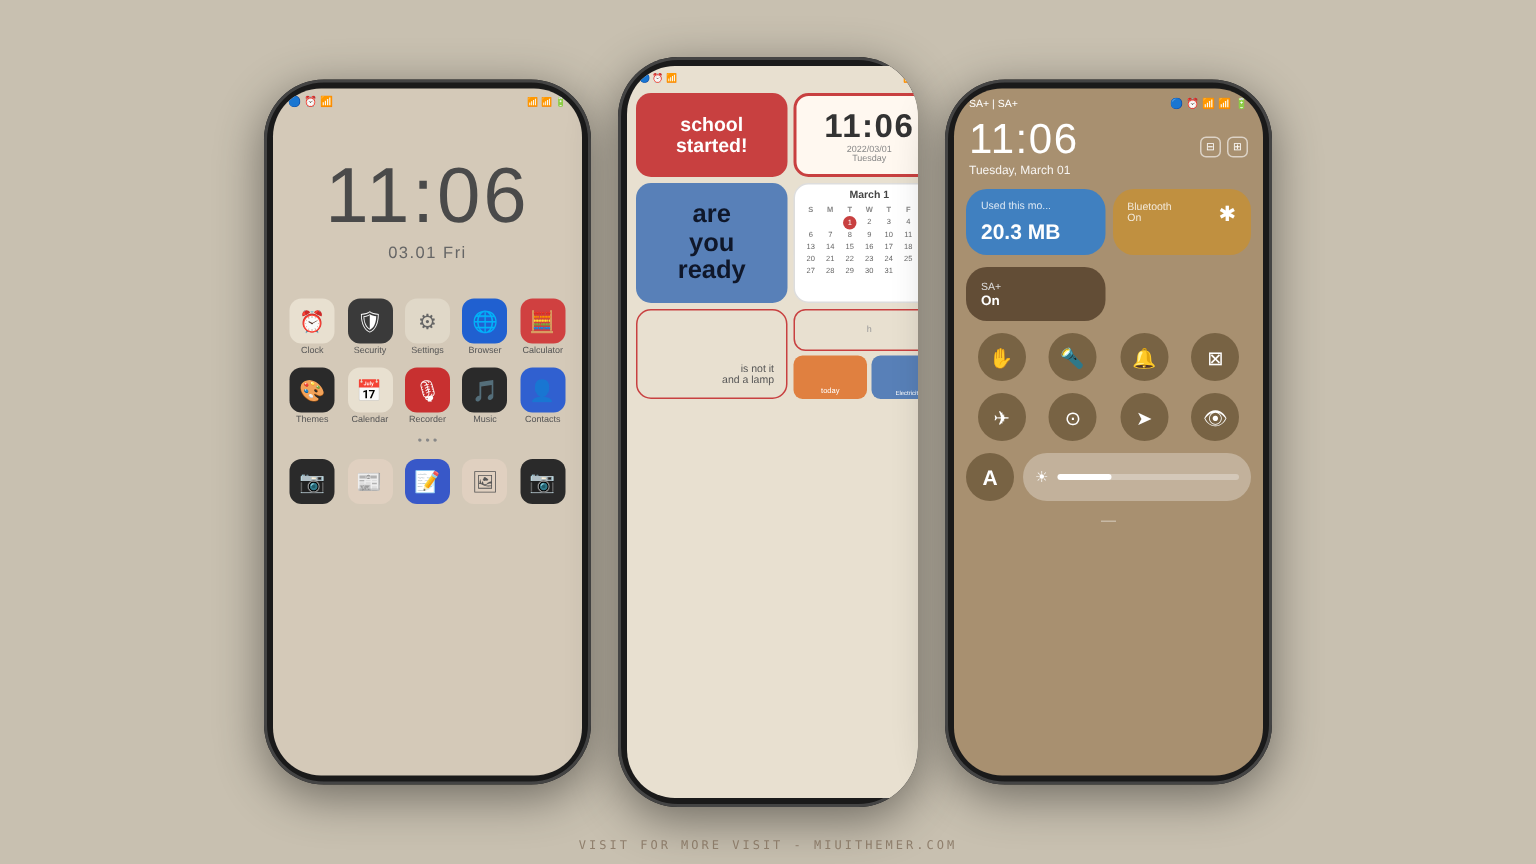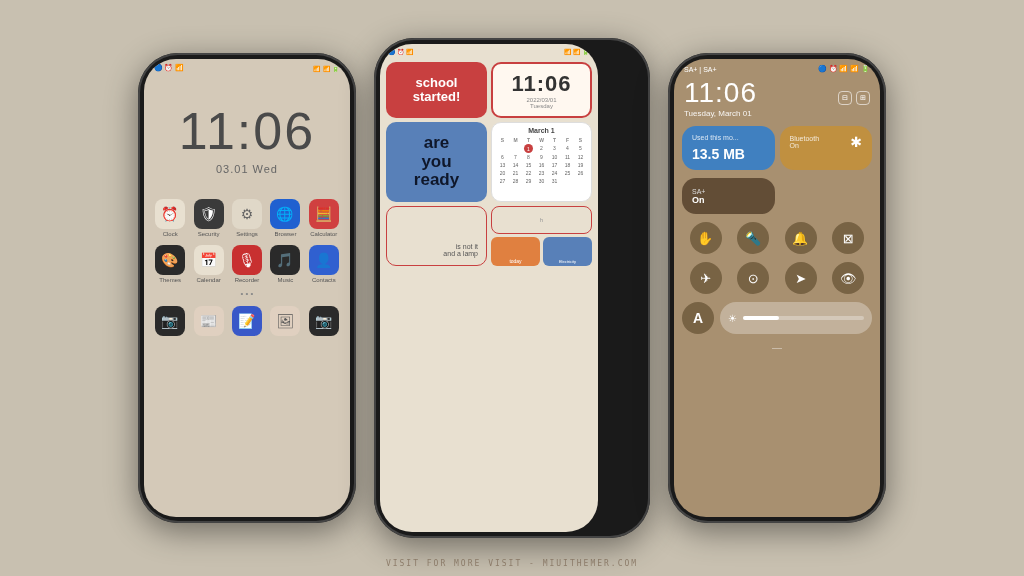--- a/index.html
+++ b/index.html
@@ -48,21 +48,21 @@
       padding: 6px;
     }
     .phone-1 .phone-screen {
       width: 206px;
       height: 458px;
       background: #d4c9b8;
     }
 
     
     .phone-2 {
-      width: 276px;
+      width: 200px;
       height: 500px;
       padding: 6px;
     }
     .phone-2 .phone-screen {
       width: 218px;
       height: 488px;
       background: #e8e0d0;
     }
 
     
@@ -559,21 +559,21 @@
         <div class="status-bar light">
           <span>🔵 ⏰ 📶</span>
           <div class="status-icons">
             <span>📶</span>
               <span>📶</span>
               <span>🔋</span>
           </div>
         </div>
 
         <div class="p1-time">11:06</div>
-        <div class="p1-date">03.01  Wed</div>
+        <div class="p1-date">03.01  Fri</div>
 
 
         <div class="p1-apps-grid">
           <div class="p1-app">
             <div class="p1-app-icon ic-clock">⏰</div>
             <div class="p1-app-label">Clock</div>
           </div>
           <div class="p1-app">
             <div class="p1-app-icon ic-security">🛡</div>
             <div class="p1-app-label">Security</div>
@@ -748,21 +748,21 @@
           </div>
           <div class="p3-edit-icons">
             <div class="p3-edit-icon">⊟</div>
             <div class="p3-edit-icon">⊞</div>
           </div>
         </div>
 
         <div class="p3-tiles">
           <div class="p3-tile blue">
             <div class="p3-tile-label">Used this mo...</div>
-            <div class="p3-tile-value">13.5 MB</div>
+            <div class="p3-tile-value">20.3 MB</div>
           </div>
           <div class="p3-tile gold">
             <div style="display:flex;justify-content:space-between;align-items:center;">
               <div>
                 <div class="p3-tile-label">Bluetooth</div>
                 <div class="p3-tile-sub">On</div>
               </div>
               <div class="p3-bt-icon">✱</div>
             </div>
           </div>

